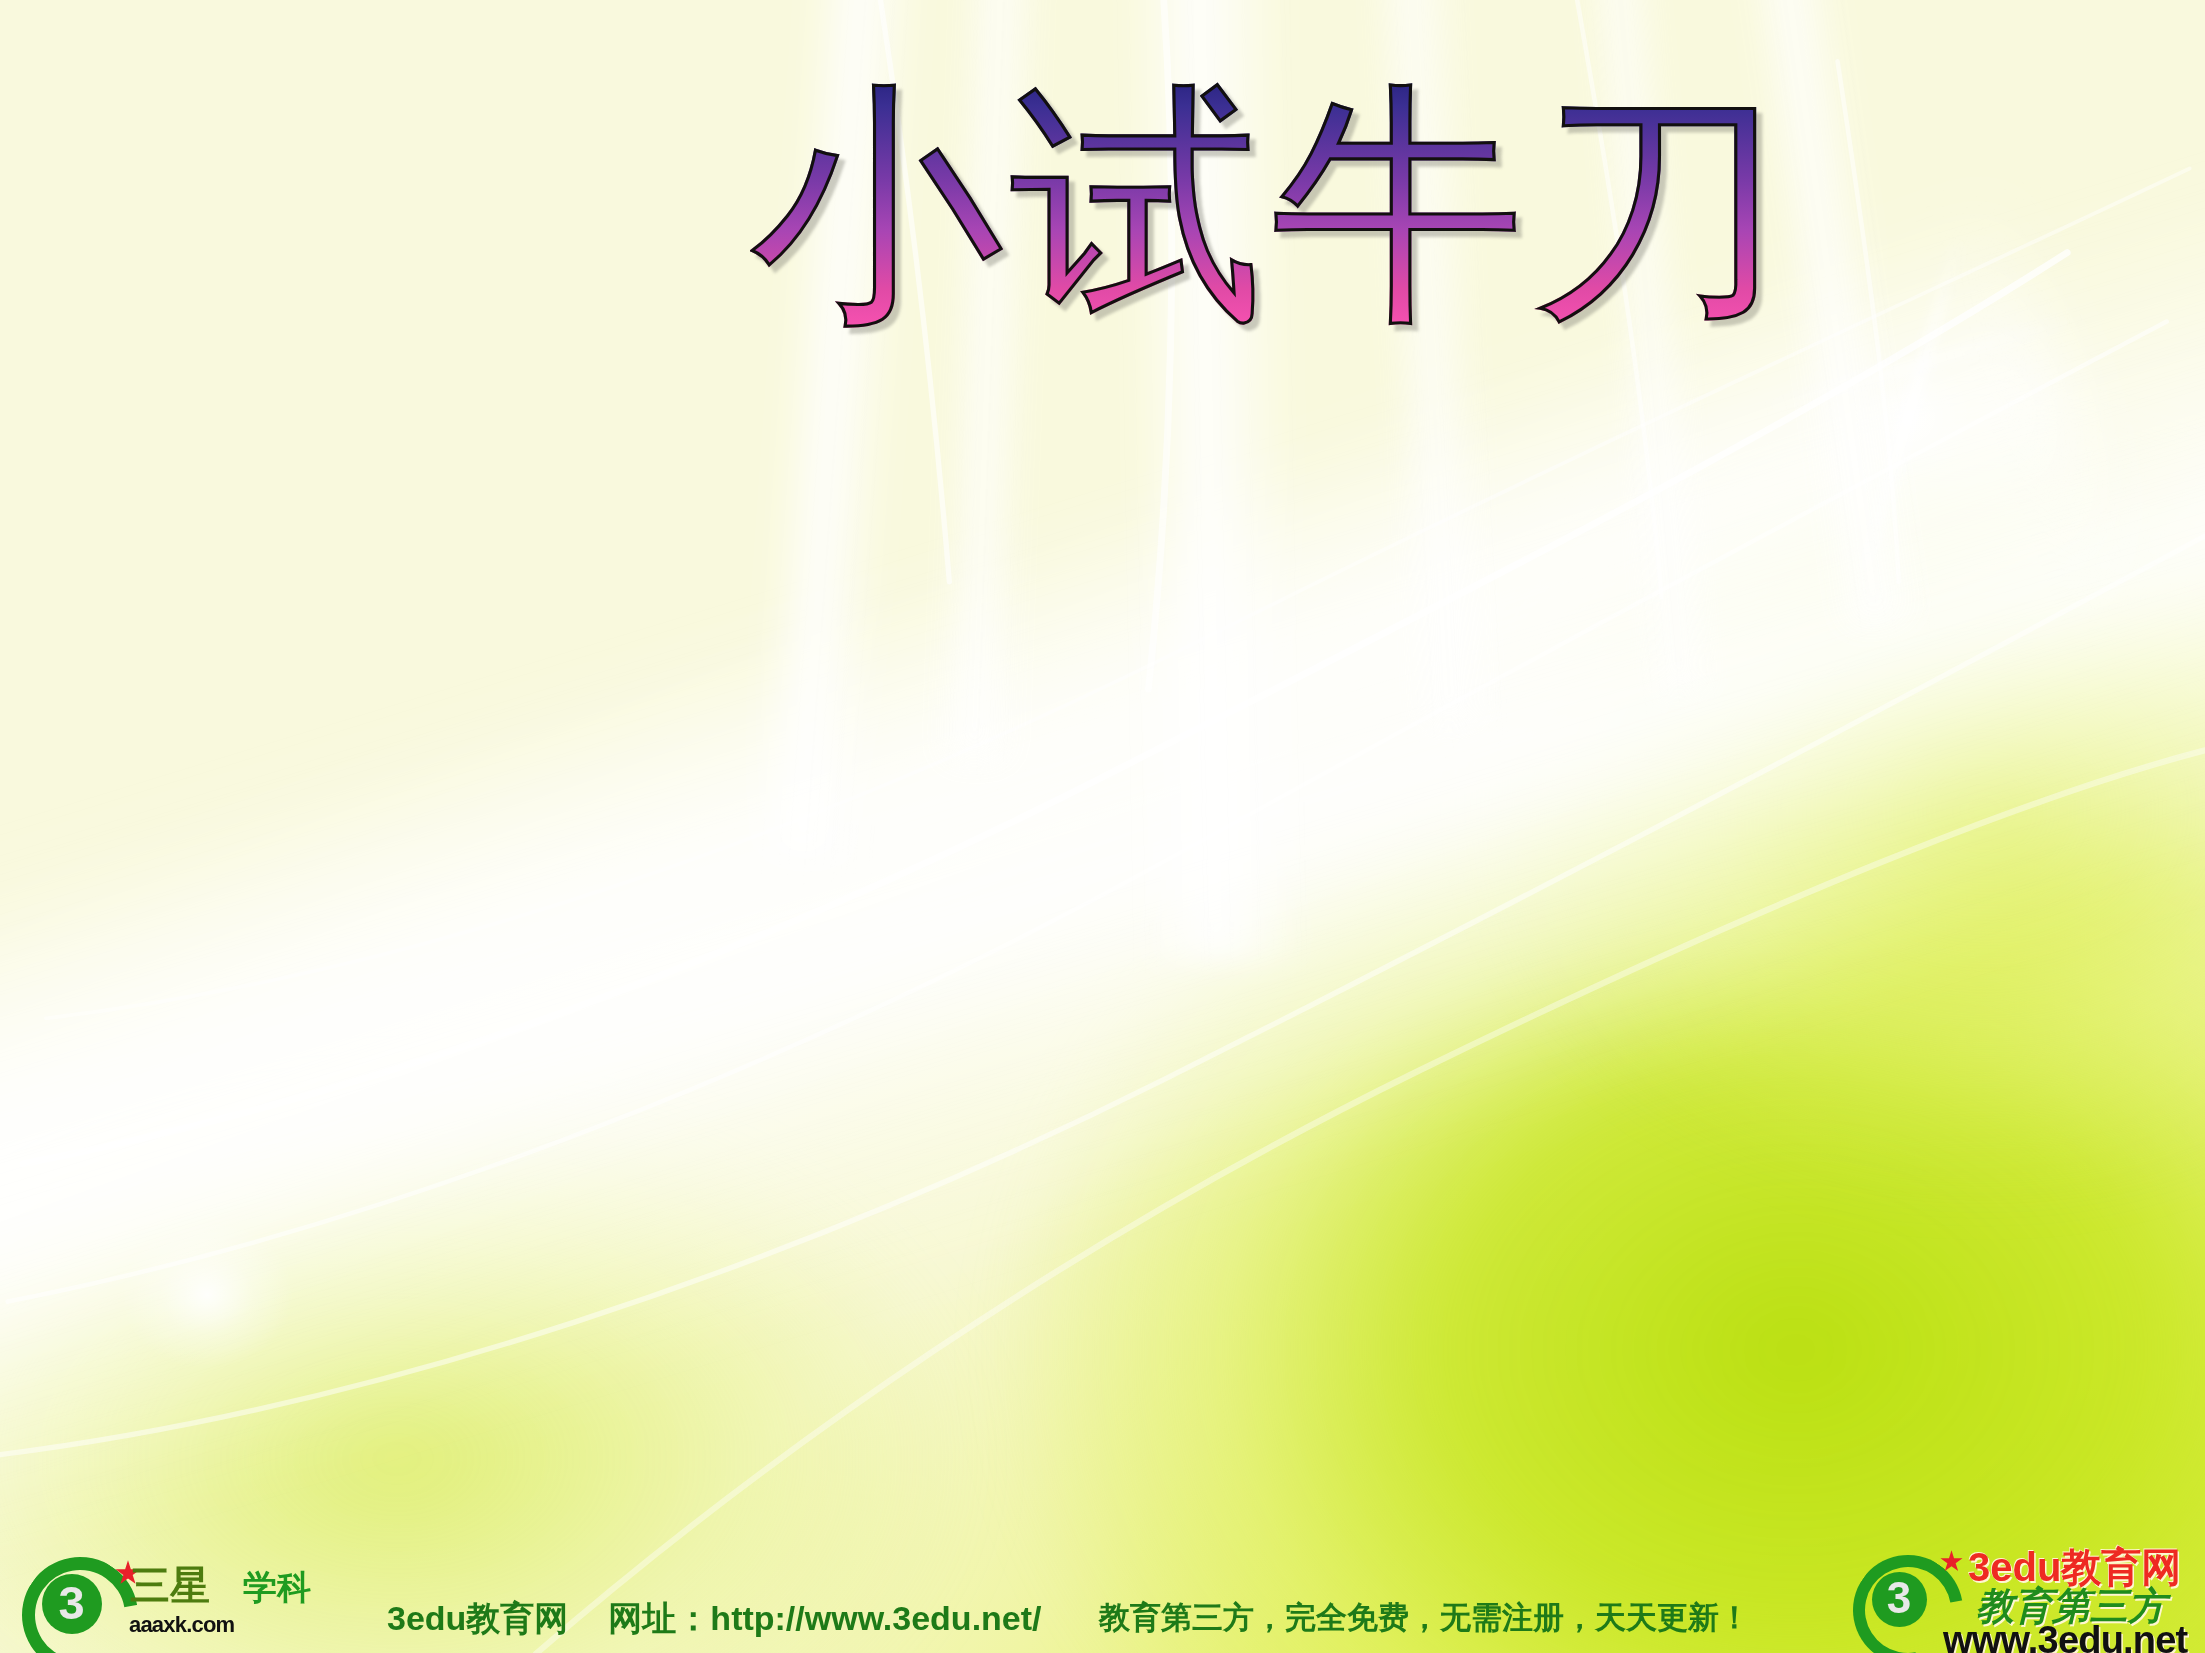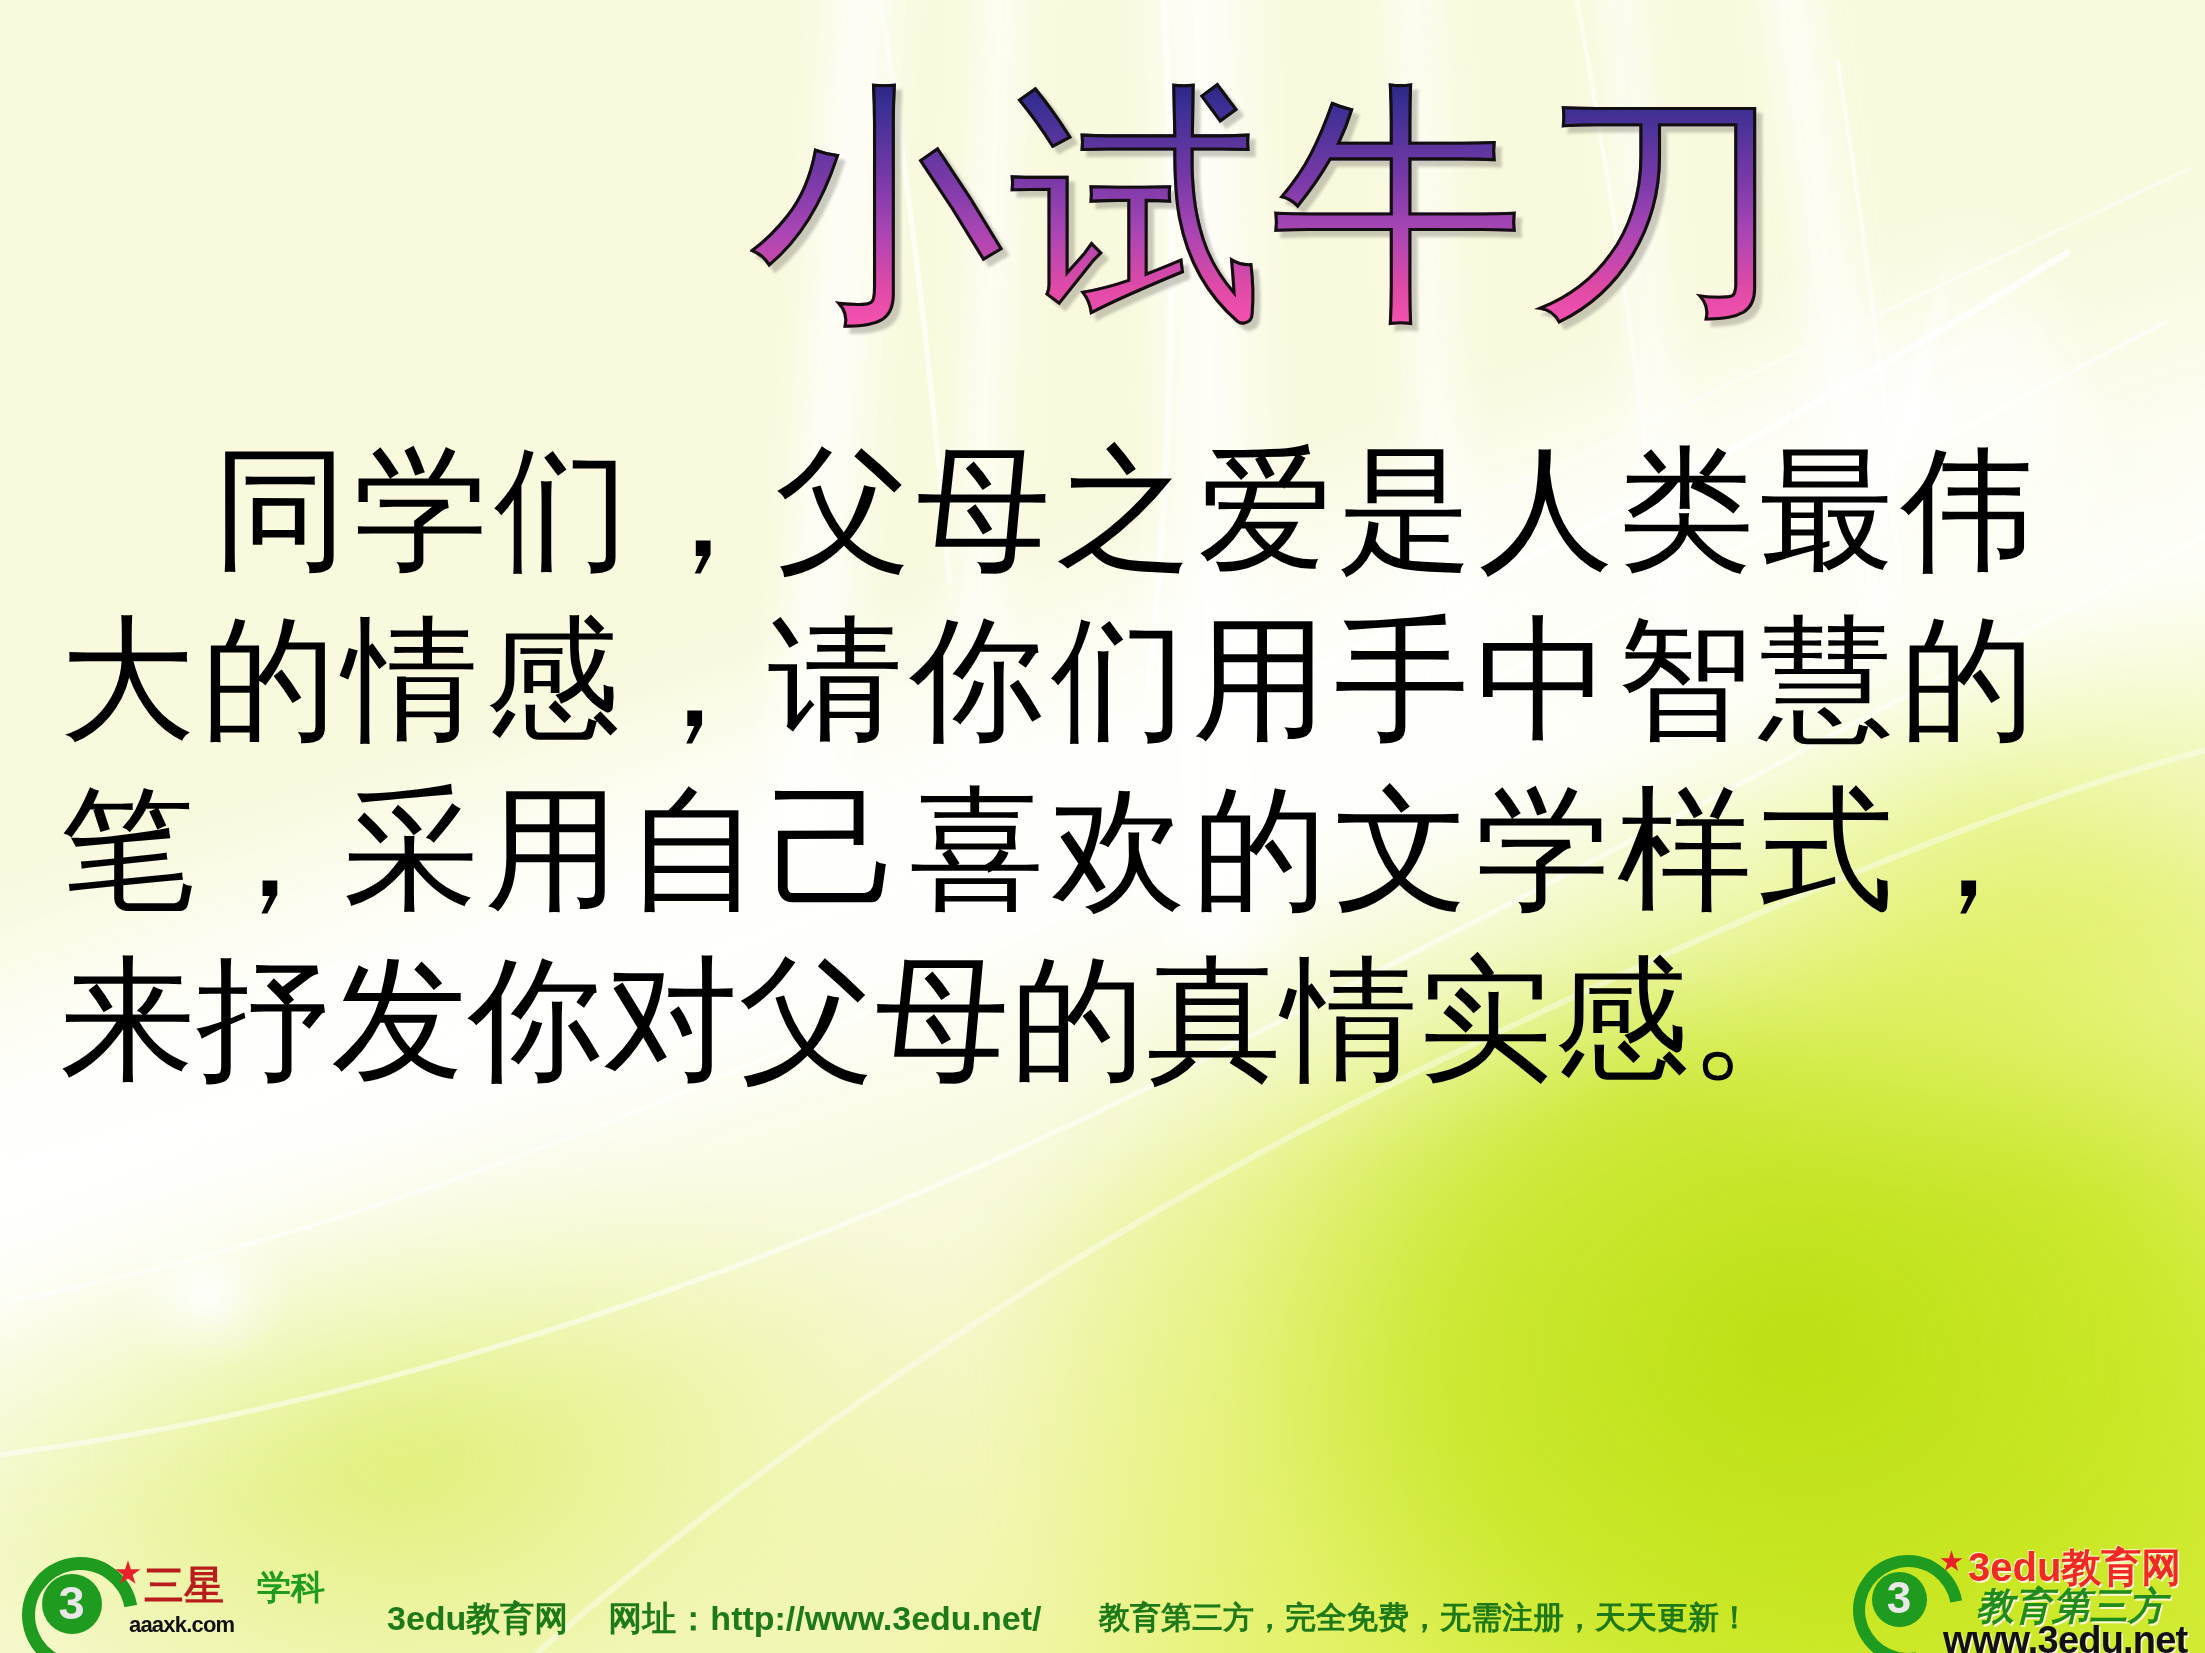--- a/index.html
+++ b/index.html
@@ -142,21 +142,21 @@
   }
   .star{
     position:absolute;left:98px;top:9.2px;width:26px;height:26px;background:#e8202a;
     clip-path:polygon(50% 0%,61% 35%,98% 35%,68% 57%,79% 91%,50% 70%,21% 91%,32% 57%,2% 35%,39% 35%);
   }
   .brand-cn{
     position:absolute;left:113px;top:13.8px;
     font-family:"Liberation Sans","DejaVu Sans",sans-serif;
     font-weight:bold;font-size:40px;white-space:nowrap;line-height:1;
   }
-  .brand-cn .red{color:#b91c1c;margin-left:14px;}
+  .brand-cn .red{color:#4d7c0f;}
   .brand-cn .grn{color:#1f9b20;font-size:34px;margin-left:33px;}
   .brand-url{
     position:absolute;left:112px;top:63px;
     font-family:"Liberation Sans","DejaVu Sans",sans-serif;
     font-weight:bold;font-size:22px;color:#111;letter-spacing:-0.8px;white-space:nowrap;line-height:1;
   }
   
   #logo-right{position:absolute;left:1847px;top:1541px;width:358px;height:113px;}
   .ring-r{
     position:absolute;left:6.1px;top:13.8px;width:86px;height:86px;border-radius:50%;
@@ -225,21 +225,20 @@
       <path d="M 700,2160 C 1000,1900 1400,1620 1850,1400 C 2300,1180 2650,1040 2880,980" stroke-width="8" opacity="0.4"></path>
       <path d="M 1150,0 C 1190,260 1220,520 1240,760" stroke-width="7" opacity="0.6"></path>
       <path d="M 1520,0 C 1540,300 1530,620 1500,900" stroke-width="9" opacity="0.6"></path>
       <path d="M 2060,0 C 2110,280 2150,540 2170,780" stroke-width="6" opacity="0.5"></path>
       <path d="M 2400,80 C 2440,340 2470,560 2480,760" stroke-width="6" opacity="0.5"></path>
     </g>
   </svg>
 
   <div id="title">小试牛刀</div>
 
-  <div id="body-text">同学们，父母之爱是人类最伟大的情感，请你们用手中智慧的笔，采用自己喜欢的文学样式，来抒发你对父母的真情实感。</div>
 
   <div id="logo-left">
     <div class="ring"></div>
     <div class="disc"></div>
     <div class="disc-num">3</div>
     <div class="star"></div>
     <div class="brand-cn"><span class="red">三星</span><span class="grn">学科</span></div>
     <div class="brand-url">aaaxk.com</div>
   </div>
 

